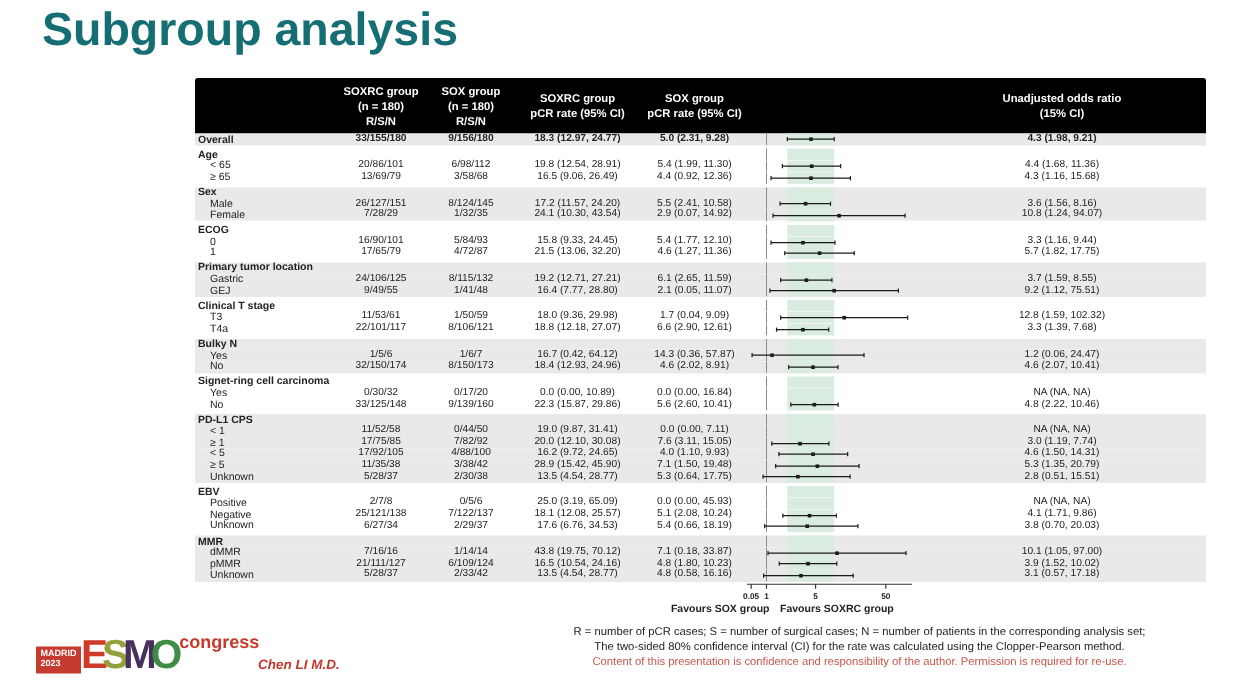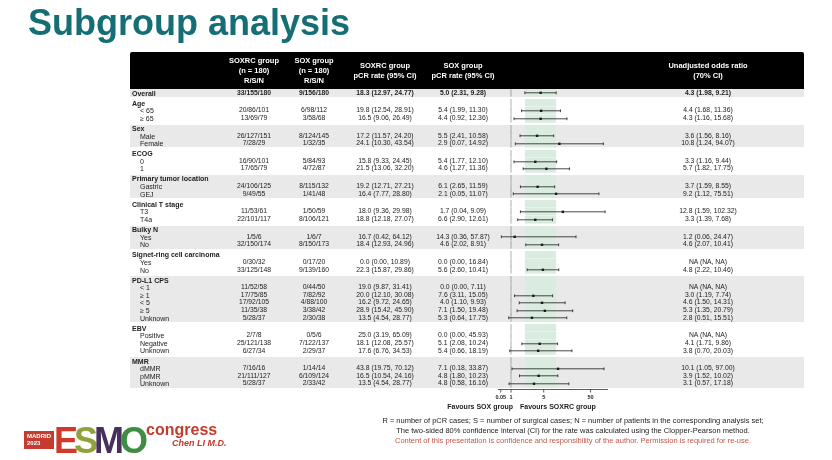--- a/index.html
+++ b/index.html
@@ -1,18 +1,18 @@
 <!DOCTYPE html>
 <html><head>
 <meta charset="utf-8">
 <style>
   html,body{margin:0;padding:0;background:#fff;}
   .slide{position:relative;width:832px;height:460px;background:#ffffff;overflow:hidden;
          font-family:"Liberation Sans",sans-serif;color:#222;}
-  .title{position:absolute;left:28px;top:2px;font-size:36px;font-weight:700;color:#156e74;}
+  .title{position:absolute;left:28px;top:2px;font-size:31px;font-weight:700;color:#156e74;}
   .table-wrap{position:absolute;left:130px;top:52px;width:674px;}
   .hdr-row{display:flex;align-items:center;background:#000000;padding:4px 0;border-radius:2px 2px 0 0;}
   .hdr-cell{color:#ffffff;font-weight:700;font-size:7.5px;line-height:1.3;text-align:center;}
   .c0{width:92px;box-sizing:border-box;padding-left:2px;text-align:left;}
   .c1{width:64px;text-align:center;}
   .c2{width:56px;text-align:center;}
   .c3{width:86px;text-align:center;}
   .c4{width:70px;text-align:center;}
   .c5{width:114px;}
   .c6{width:192px;box-sizing:border-box;text-align:center;}
@@ -28,24 +28,24 @@
   .axis-spacer{width:368px;}
   .favours{position:relative;height:10px;font-size:7px;font-weight:700;color:#222;}
   .fav-left{position:absolute;right:291px;top:0;white-space:nowrap;}
   .fav-right{position:absolute;left:390px;top:0;white-space:nowrap;}
   .footnotes{position:absolute;left:330px;right:16px;top:416px;text-align:center;
              font-size:7.5px;line-height:1.35;color:#222;}
   .fn-red{color:#c4564a;}
   .logo{position:absolute;left:24px;top:421px;display:flex;align-items:flex-start;}
   .madrid{background:#c63b2f;color:#fff;font-size:6px;font-weight:700;line-height:1.15;
           padding:2px 3px;margin-top:10px;}
-  .esmo{font-size:36px;font-weight:800;letter-spacing:-4px;line-height:1;margin-top:2px;}
+  .esmo{font-size:27px;font-weight:800;letter-spacing:-4px;line-height:1;margin-top:2px;}
   .esmo span{display:inline-block;}
   .l-e{color:#cf3a2a;}.l-s{color:#93a13a;}.l-m{color:#472f5e;}.l-o{color:#3f8c44;}
-  .congress{color:#c43a2b;font-size:16px;font-weight:700;margin-left:2px;margin-top:0px;}
+  .congress{color:#c43a2b;font-size:12px;font-weight:700;margin-left:2px;margin-top:0px;}
   .presenter{position:absolute;left:172px;top:438px;color:#c0392b;font-weight:700;font-size:9px;font-style:italic;}
 </style>
 </head>
 <body>
 
 <div class="slide">
   <div class="title">Subgroup analysis</div>
 
   <div class="table-wrap">
     <div class="hdr-row">
@@ -64,21 +64,21 @@
           <div>SOXRC group</div>
           <div>pCR rate (95% CI)</div>
         </div>
         <div class="hdr-cell c4">
           <div>SOX group</div>
           <div>pCR rate (95% CI)</div>
         </div>
         <div class="hdr-cell c5"></div>
         <div class="hdr-cell c6">
           <div>Unadjusted odds ratio</div>
-          <div>(70% CI)</div>
+          <div>(15% CI)</div>
         </div>
       </div>
     <div>
         <div class="t-row shade bold">
           <div class="c0">Overall</div>
           <div class="c1">33/155/180</div>
           <div class="c2">9/156/180</div>
           <div class="c3">18.3 (12.97, 24.77)</div>
           <div class="c4">5.0 (2.31, 9.28)</div>
           <div class="c5">

